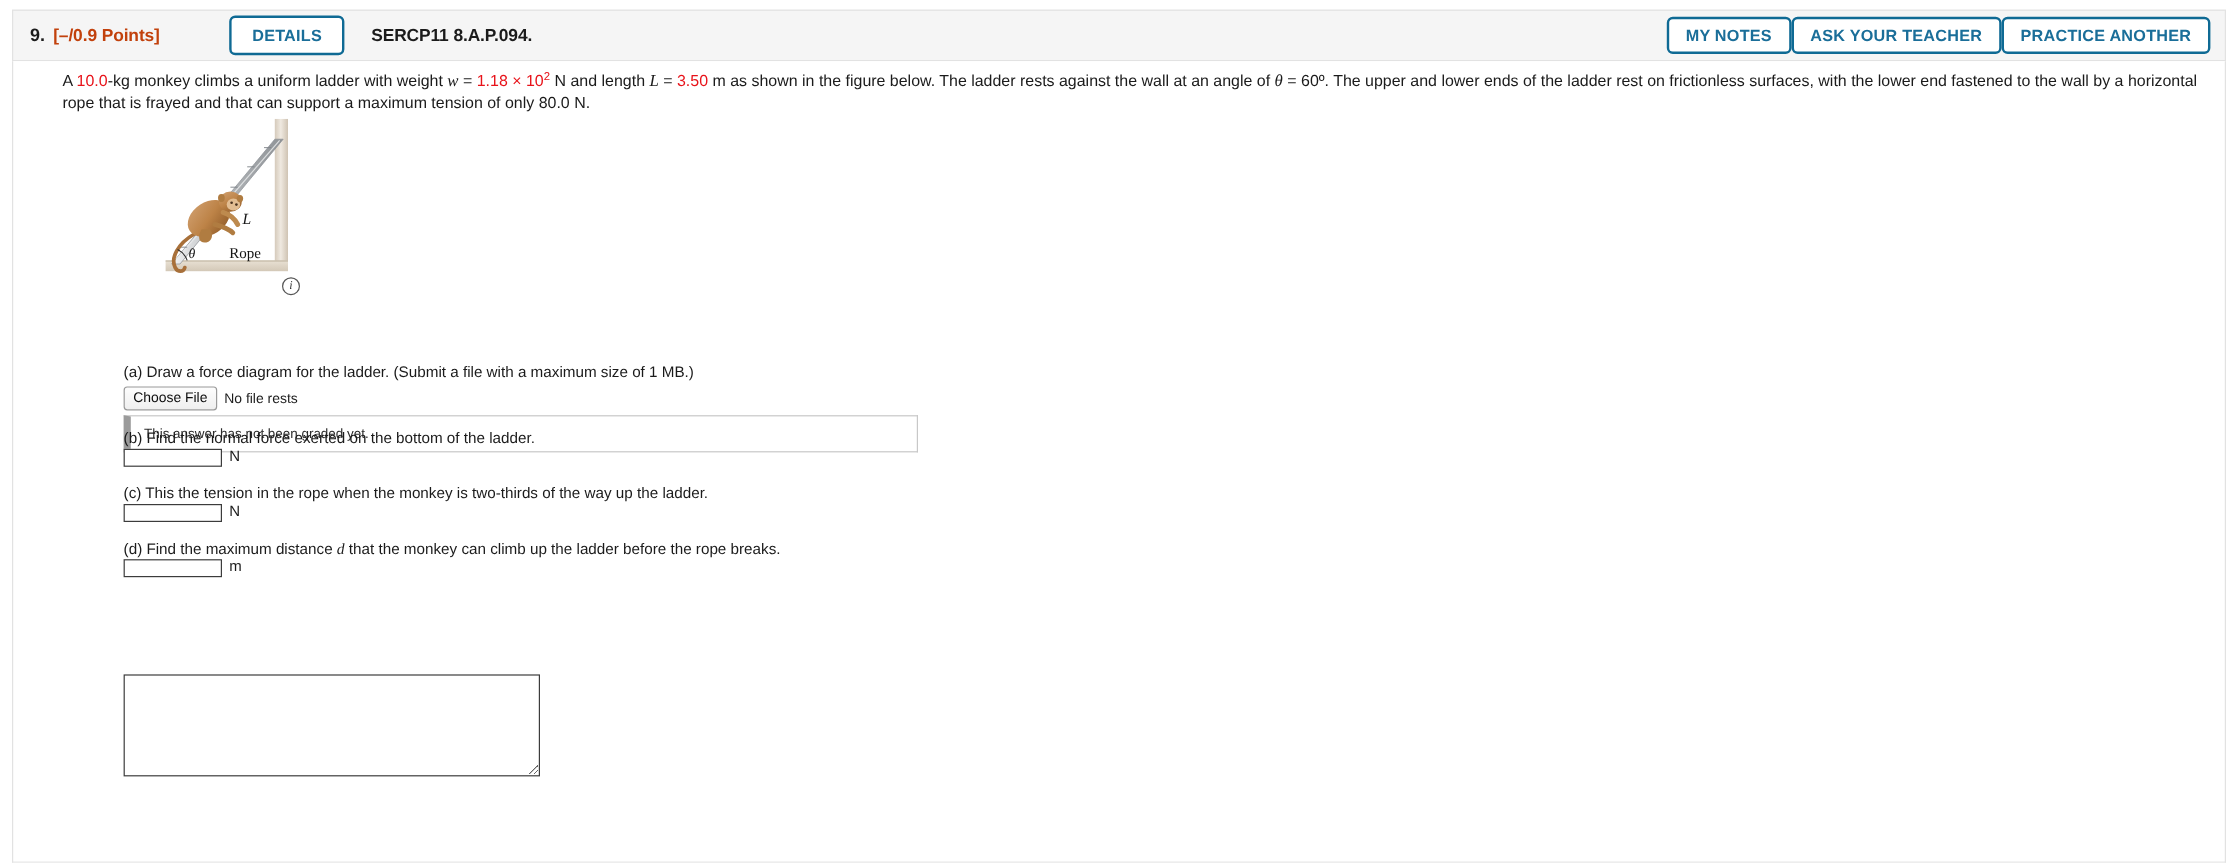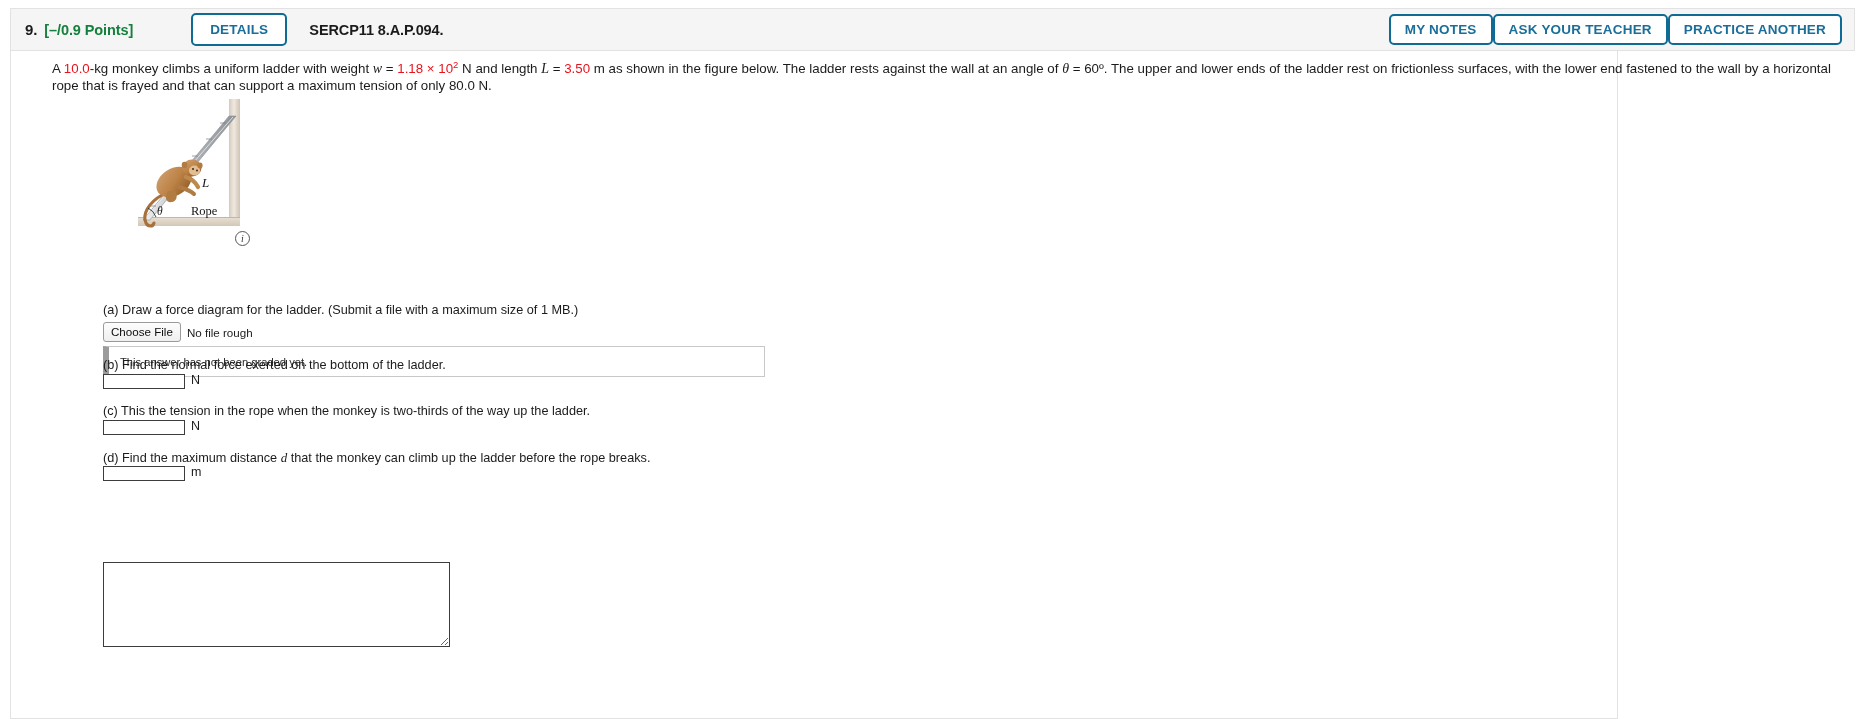--- a/index.html
+++ b/index.html
@@ -33,21 +33,21 @@
   .q-number {
     font-size: 15px;
     font-weight: bold;
     color: #1b1b1b;
     margin-right: 7px;
     letter-spacing: -0.1px;
   }
   .q-points {
     font-size: 14.5px;
     font-weight: bold;
-    color: #15803d;
+    color: #c2410c;
     margin-right: 18px;
     letter-spacing: -0.1px;
   }
   .btn-outline {
     border: 2px solid #0f6a94;
     border-radius: 5px;
     background: #ffffff;
     color: #1a6e99;
     font-size: 13.5px;
     font-weight: bold;
@@ -70,21 +70,21 @@
     margin-left: auto;
     display: flex;
     align-items: center;
   }
 
   
   #question-body {
     position: absolute;
     left: 10px;
     top: 51px;
-    width: 1608px;
+    width: 1845px;
     height: 668px;
     border-left: 1px solid #e2e2e2;
     border-right: 1px solid #e2e2e2;
     border-bottom: 1px solid #e2e2e2;
     background: #ffffff;
   }
 
   #problem-statement {
     position: absolute;
     left: 41px;
@@ -300,21 +300,21 @@
 
       <text x="75" y="116" font-family="'Liberation Serif', serif" font-size="12.5" fill="#151515">Rope</text>
     </svg>
   </div>
 
   <div id="info-icon">i</div>
 
   <div class="part-label" style="left:92px; top:252px;">(a) Draw a force diagram for the ladder. (Submit a file with a maximum size of 1 MB.)</div>
   <div id="file-row">
     <button id="choose-file-button">Choose File</button>
-    <span id="no-file-chosen">No file rough</span>
+    <span id="no-file-chosen">No file rests</span>
   </div>
   <div id="graded-notice">
     <span id="graded-notice-text">This answer has not been graded yet.</span>
   </div>
 
   <div class="part-label" style="left:92px; top:307px;">(b) Find the normal force exerted on the bottom of the ladder.</div>
   <input class="answer-input" style="left: 92px; top: 323px;" value="">
   <span class="unit" style="left:180px; top:322px;">N</span>
 
   <div class="part-label" style="left:92px; top:353px;">(c) This the tension in the rope when the monkey is two-thirds of the way up the ladder.</div>

